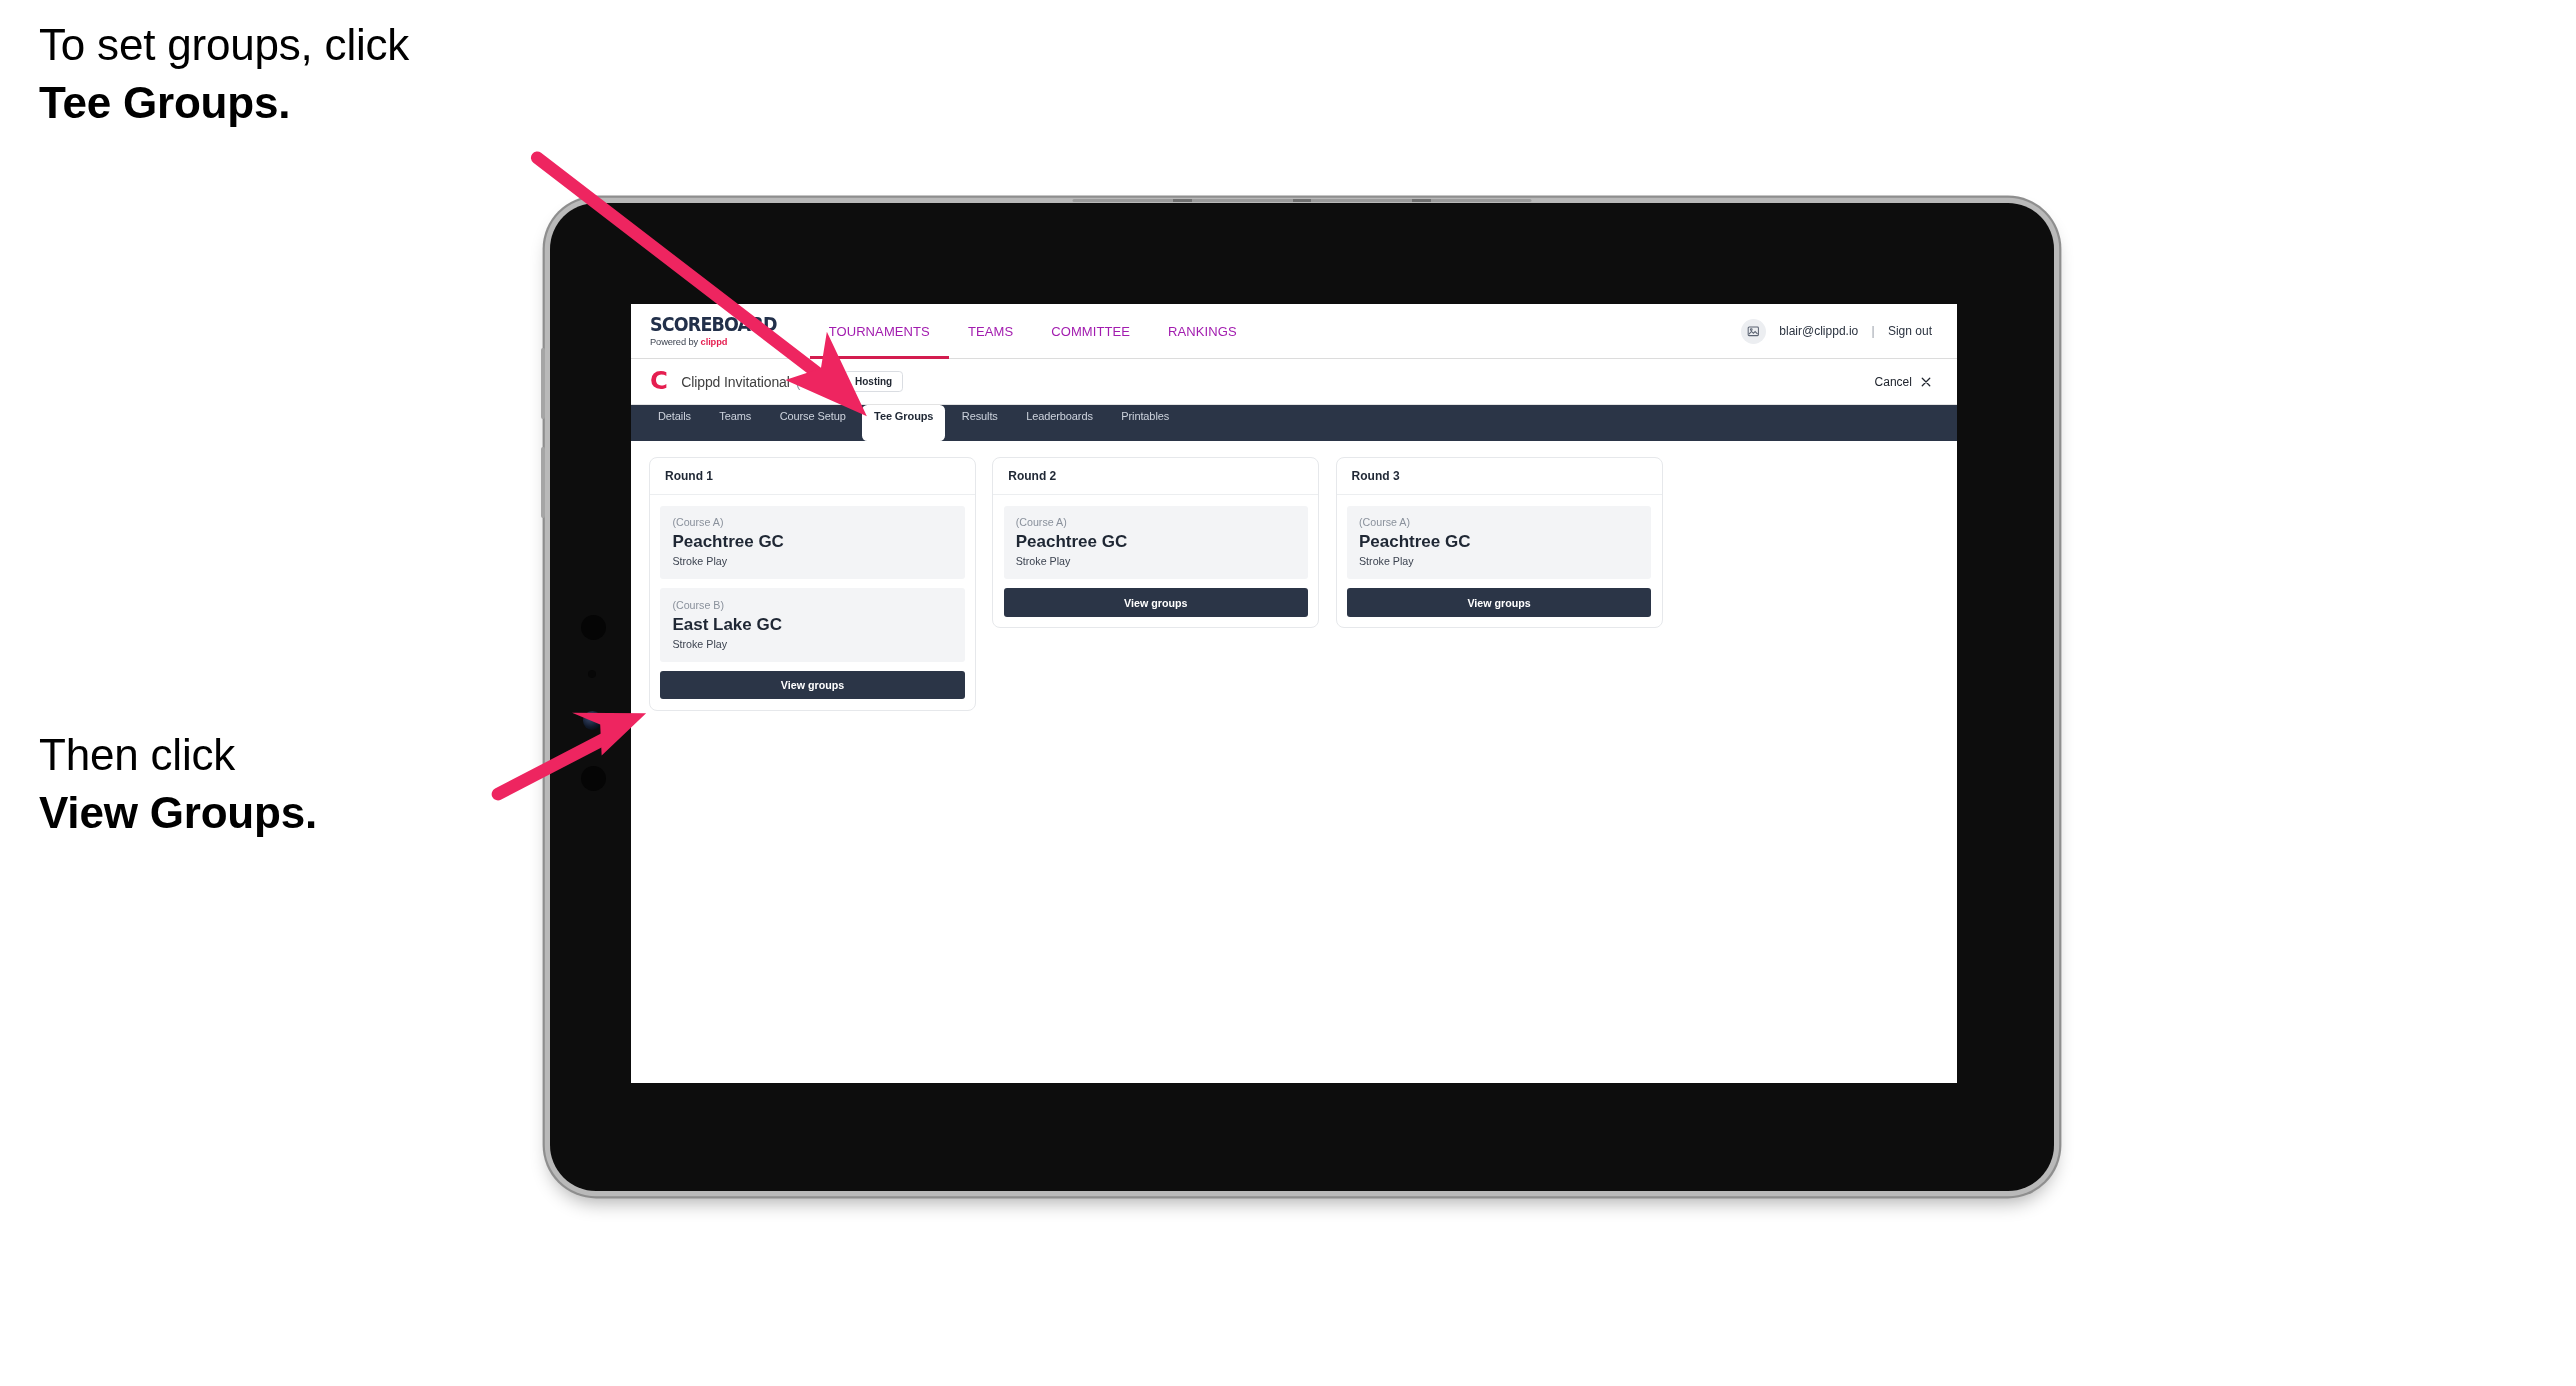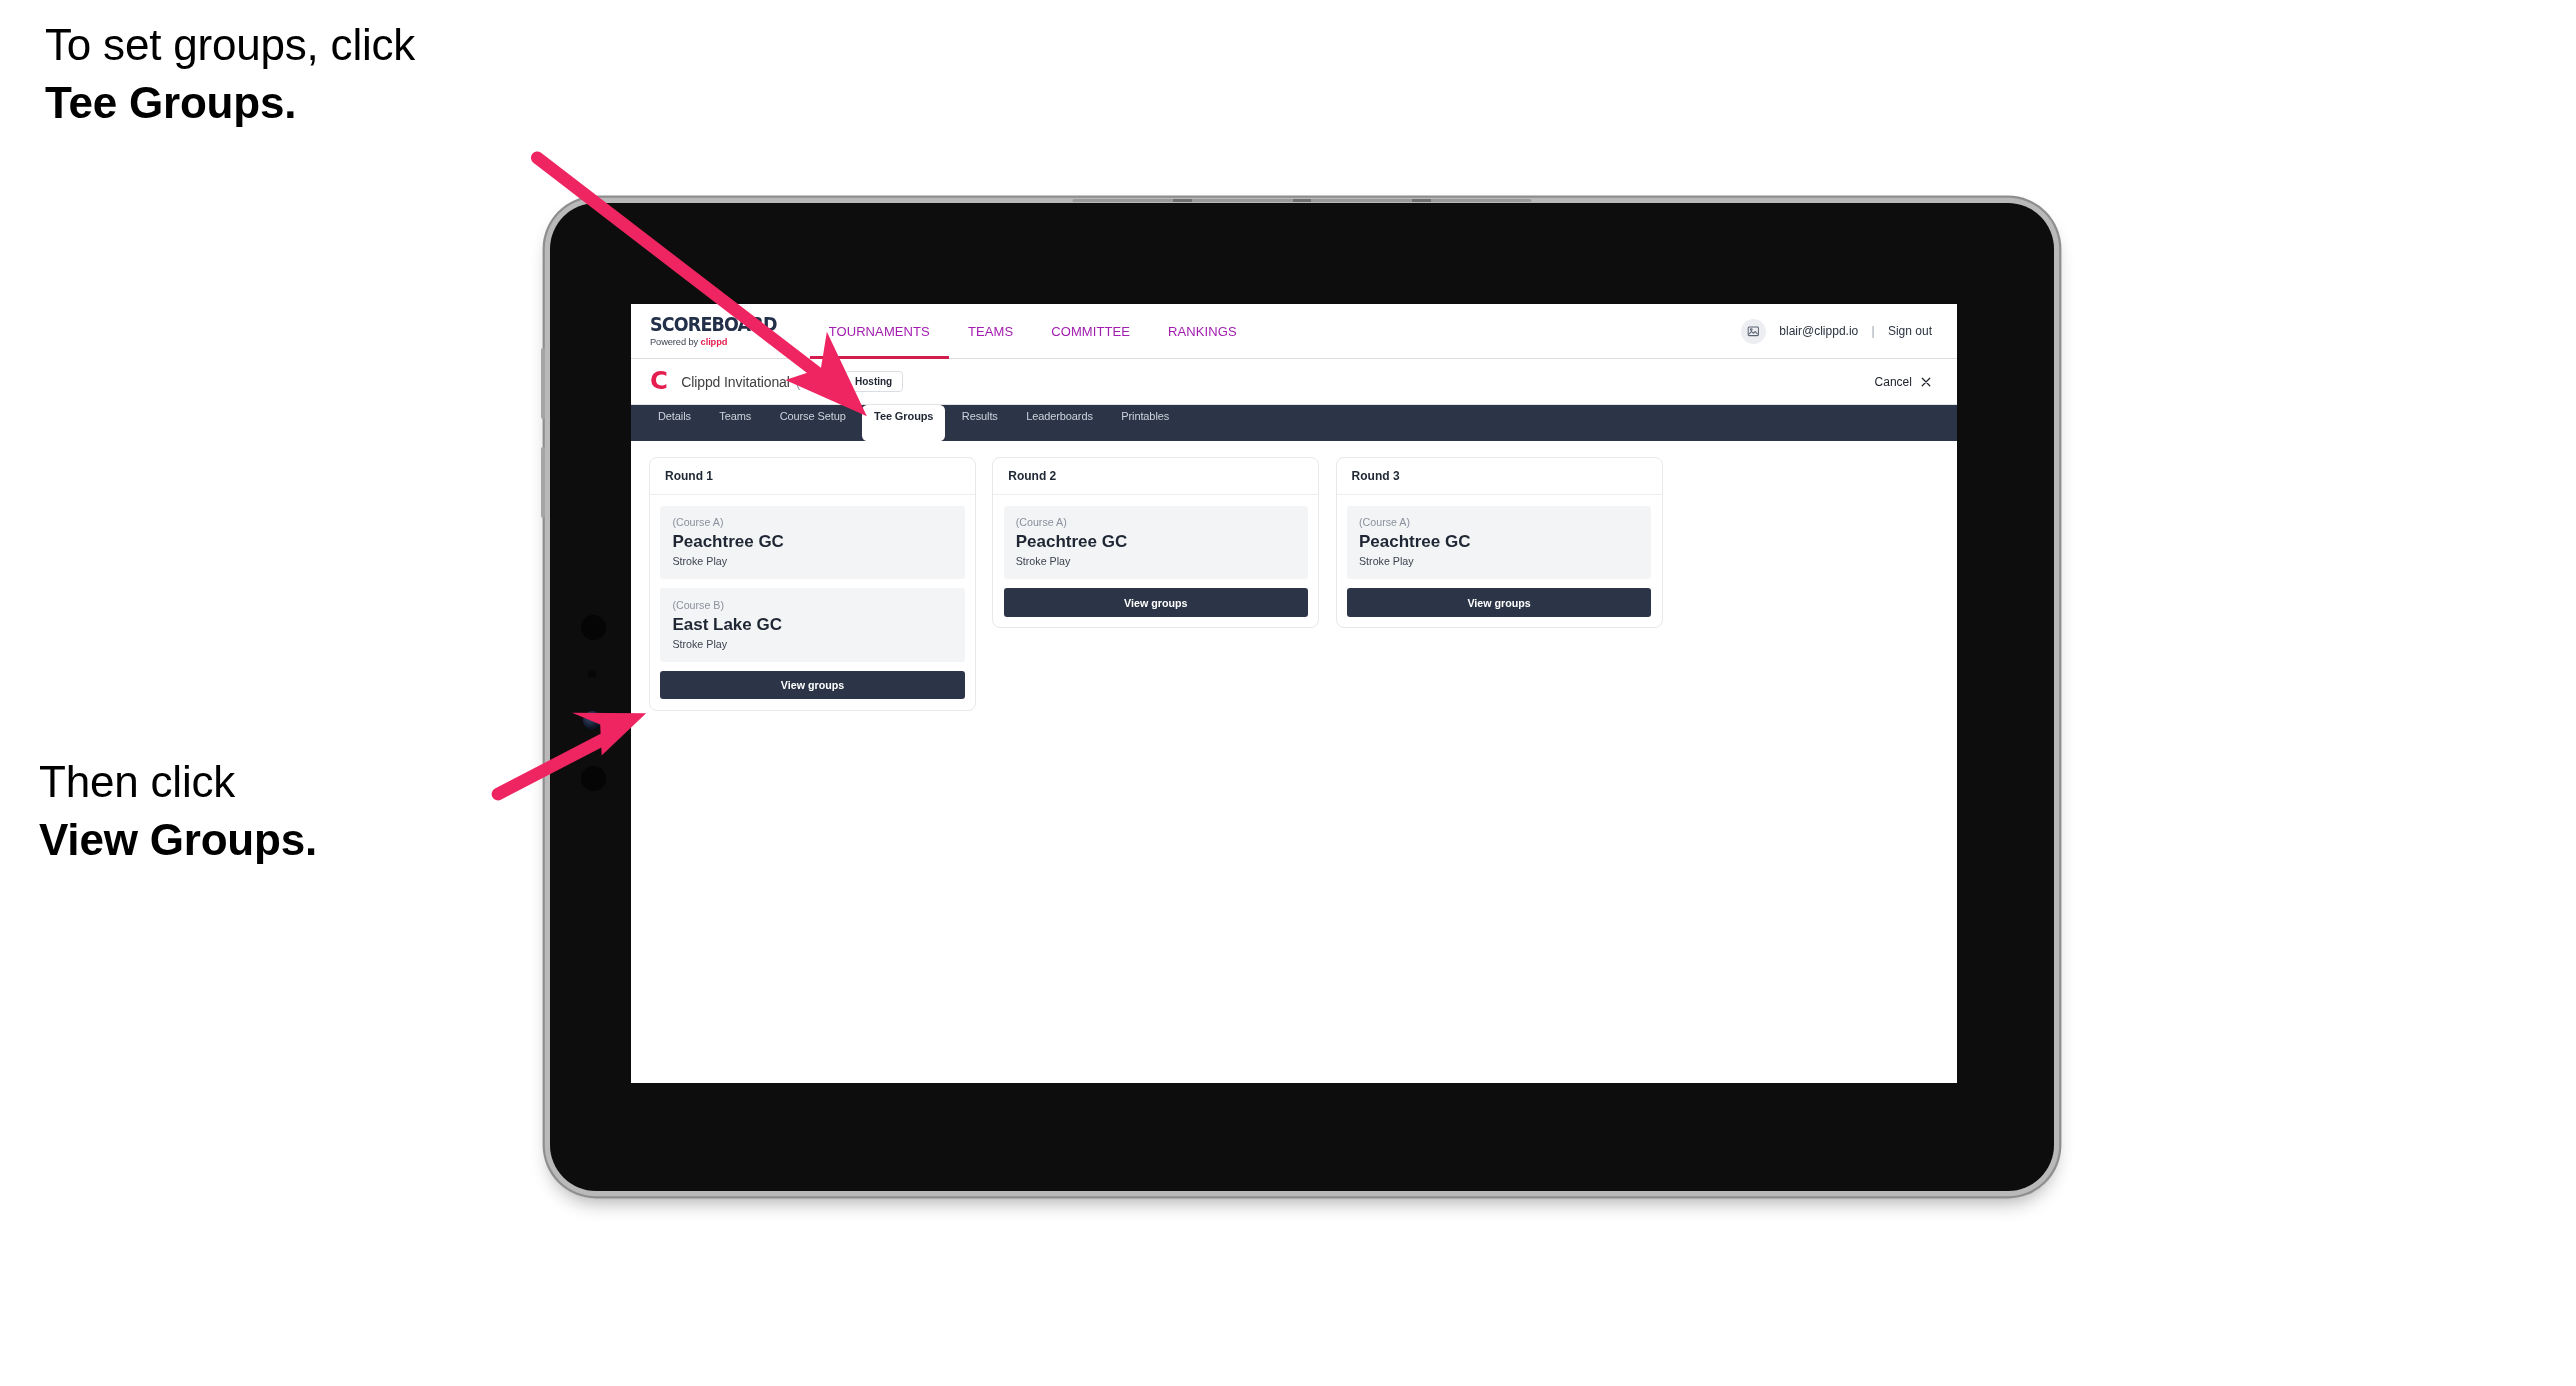--- a/index.html
+++ b/index.html
@@ -16,22 +16,22 @@
   
   .annot {
     position: absolute;
     color: #000;
     font-size: 44px;
     line-height: 1.32;
     letter-spacing: -0.2px;
     white-space: pre-line;
   }
   .annot .bold { font-weight: 700; }
-  #annot-top { left: 45px; top: 16.3px; }
-  #annot-bottom { left: 39px; top: 753px; }
+  #annot-top { left: 39px; top: 16.3px; }
+  #annot-bottom { left: 39px; top: 726px; }
 
   svg.arrow-layer {
     position: absolute; left: 0; top: 0;
     width: 2576px; height: 1386px;
     pointer-events: none;
   }
 
   
   #tablet {
     position: absolute;

